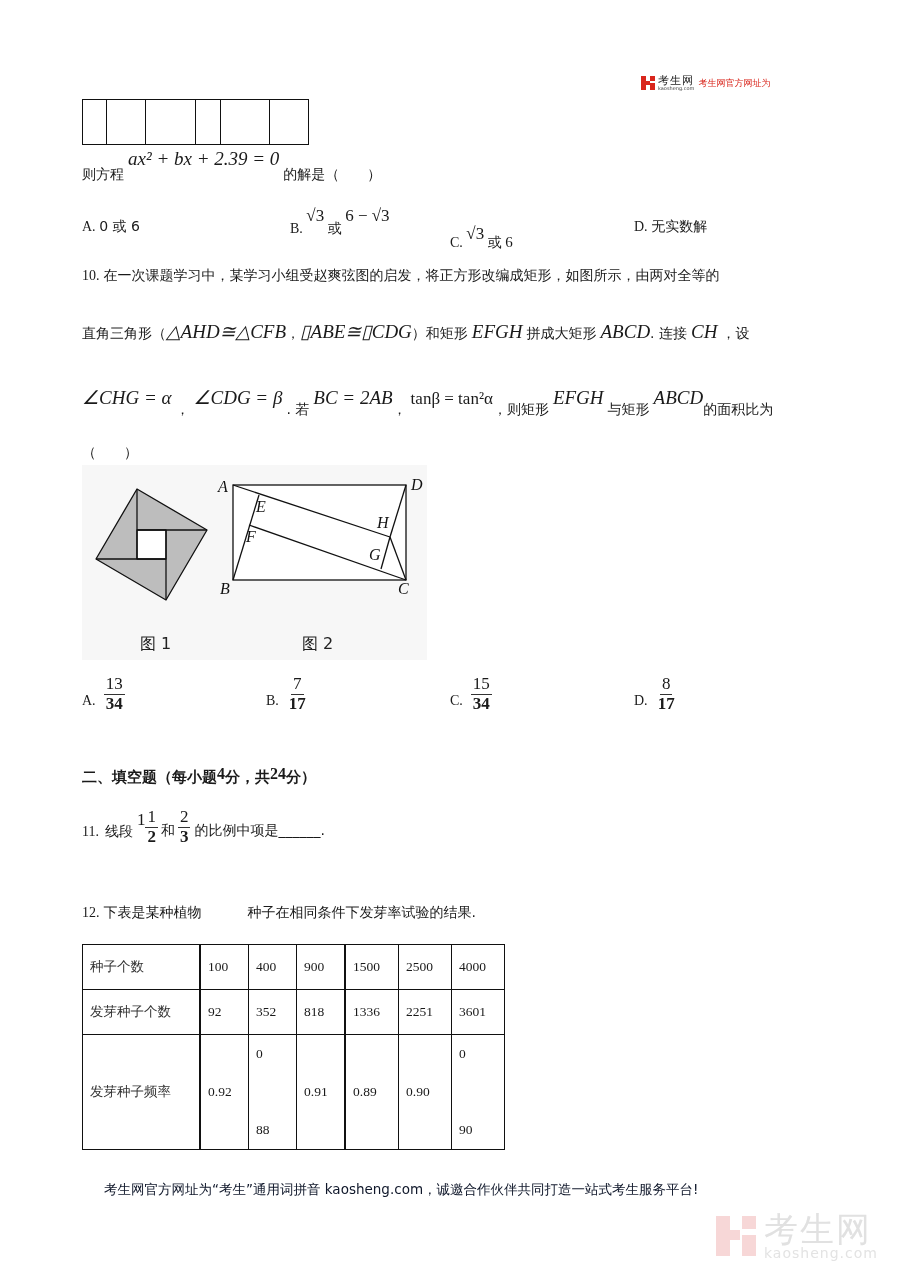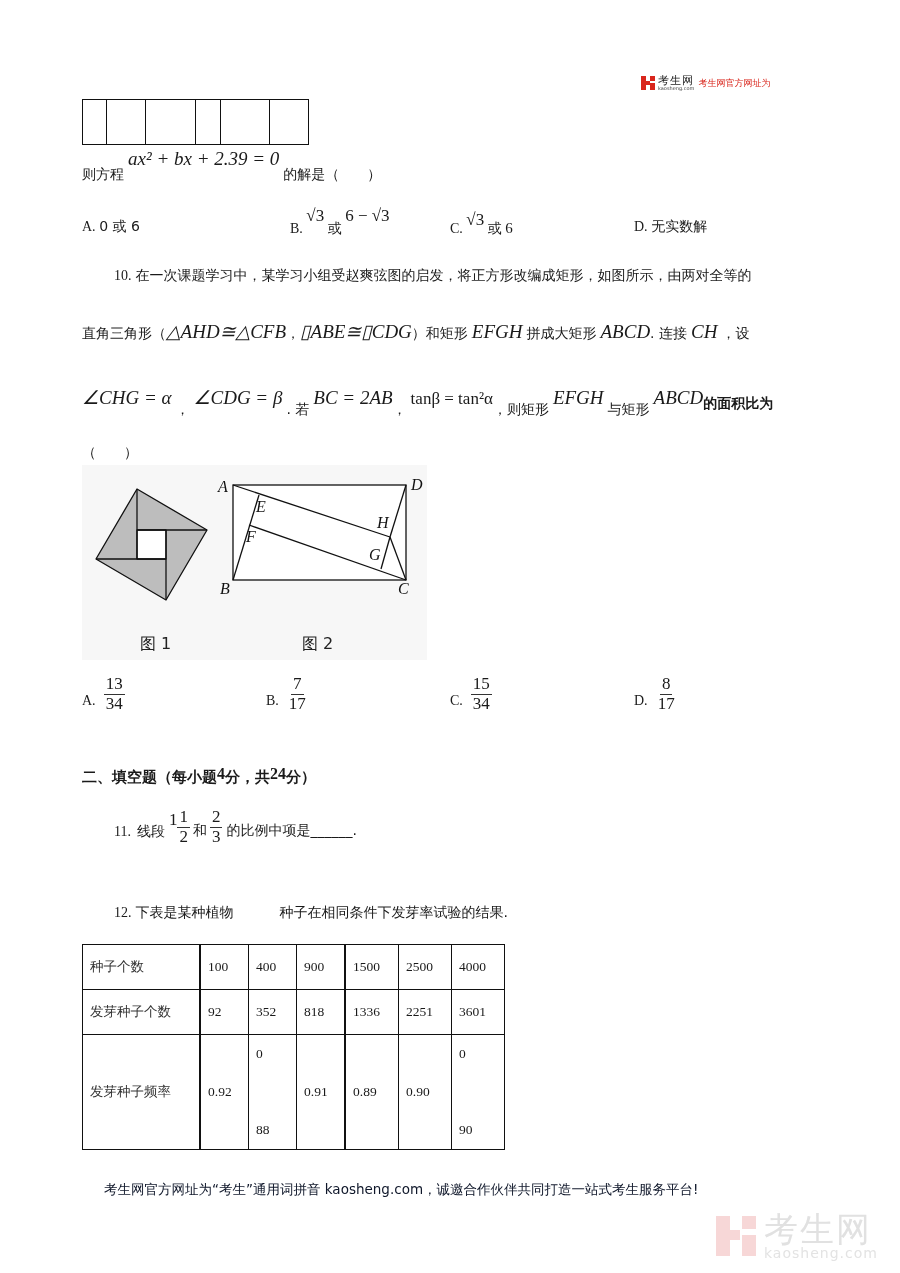--- a/index.html
+++ b/index.html
@@ -2,39 +2,39 @@
 <html><head>
 <meta charset="utf-8">
 <style>
   html, body { margin:0; padding:0; background:#ffffff; }
   body { width:900px; height:1273px; position:relative; overflow:hidden;
          font-family:"Liberation Serif", "DejaVu Serif", serif; color:#1a1a1a; }
   .abs { position:absolute; white-space:nowrap; }
   .cn { font-family:"DejaVu Sans", "Liberation Sans", sans-serif; font-size:14px; }
   .serif { font-family:"Liberation Serif", serif; }
   .math { font-family:"Liberation Serif", serif; font-style:italic; font-size:19px; }
-  .txt { font-size:14px;margin-left:32px; }
+  .txt { font-size:14px; }
 
   
   .logo { left:641px; top:73px; height:20px; display:flex; align-items:center; }
   .logo-mark { width:14px; height:14px; position:relative; margin-right:3px; }
   .logo-mark i { position:absolute; background:#d9261c; }
   .logo-brand { display:flex; flex-direction:column; line-height:1; }
   .logo-brand .b1 { font-family:"DejaVu Sans", sans-serif; font-size:11px; color:#222; letter-spacing:1px; }
   .logo-brand .b2 { font-family:"DejaVu Sans", sans-serif; font-size:5px; color:#444; }
   .logo-slogan { font-family:"DejaVu Sans", sans-serif; font-size:9px; color:#d9261c; margin-left:4px; }
 
   
   .blank-table { left:82px; top:99px; border-collapse:collapse; }
   .blank-table td { border:1.4px solid #111; height:44px; padding:0; }
 
   .opt { font-size:14px; }
   .frac { display:inline-flex; flex-direction:column; align-items:center; vertical-align:middle; font-family:"Liberation Serif", serif; font-size:17px; line-height:1.1; }
   .frac .num { border-bottom:1.2px solid #333; padding:0 2px; }
-  .frac .den { padding:0 2px; }
+  .frac .den { padding:0 2px;font-weight:bold; }
 
   .section-title { font-family:"DejaVu Sans", sans-serif; font-weight:bold; font-size:15px; }
 
   
   .data-table { left:82px; top:944px; border-collapse:collapse; }
   .data-table td { border:1.2px solid #111; font-size:13.5px; padding:0 0 0 7px; vertical-align:middle; }
   .data-table td.hdr { font-family:"DejaVu Sans", sans-serif; font-size:13.5px; color:#333; width:109px; }
   .data-table td.num { font-family:"Liberation Serif", serif; }
   .data-table td.thick-r { border-right:2.4px solid #111; }
   .stack { display:flex; flex-direction:column; justify-content:space-between; height:92px; }
@@ -86,21 +86,21 @@
 <div class="abs opt" style="left:82px;top:218px;">
   <span class="serif">A.</span>
   <span class="cn">0 或 6</span>
 </div>
 <div class="abs opt" style="left:266px;top:206px;margin-left:24px;">
   <span class="serif" style="position:relative;top:12px;">B.</span>
   <span class="math" style="font-style:normal;font-size:17px;">√3</span>
   <span class="cn" style="position:relative;top:12px;">或</span>
   <span class="math" style="font-style:normal;font-size:17px;">6 − √3</span>
 </div>
-<div class="abs opt" style="left:450px;top:210px;">
+<div class="abs opt" style="left:450px;top:224px;">
   <span class="serif" style="position:relative;top:8px;">C.</span>
   <span class="math" style="font-style:normal;font-size:17px;">√3</span>
   <span class="cn" style="position:relative;top:8px;">或</span>
   <span class="serif" style="position:relative;top:8px;font-size:15px;">6</span>
 </div>
 <div class="abs opt" style="left:634px;top:218px;">
   <span class="serif">D.</span>
   <span class="cn">无实数解</span>
 </div>
 
@@ -120,21 +120,21 @@
 
 <div class="abs" style="left:82px;top:386px;">
   <span class="math">∠CHG = α</span>
   <span class="cn" style="position:relative;top:10px;">，</span>
   <span class="math">∠CDG = β</span>
   <span class="cn" style="position:relative;top:10px;">. 若</span>
   <span class="math">BC = 2AB</span><span class="cn" style="position:relative;top:10px;">，</span>
   <span class="serif" style="font-size:17px;">tanβ = tan²α</span><span class="cn" style="position:relative;top:10px;">，则矩形</span>
   <span class="math">EFGH</span>
   <span class="cn" style="position:relative;top:10px;">与矩形</span>
-  <span class="math">ABCD</span><span class="cn" style="position:relative;top:4px;font-weight:bold;">的面积比为</span>
+  <span class="math">ABCD</span><span class="cn" style="position:relative;top:10px;">的面积比为</span>
 </div>
 
 <div class="abs cn" style="left:82px;top:444px;">（　　）</div>
 
 <svg class="abs" style="left:82px;top:465px;" width="345" height="195" viewBox="82 465 345 195">
   <rect x="82" y="465" width="345" height="195" fill="#f7f7f7"></rect>
 
   <g stroke="#111" stroke-width="1.3" stroke-linejoin="round">
     <polygon points="137,489 207,530 166,600 96,559" fill="#bdbdbd"></polygon>
     <rect x="137" y="530" width="29" height="29" fill="#ffffff"></rect>

